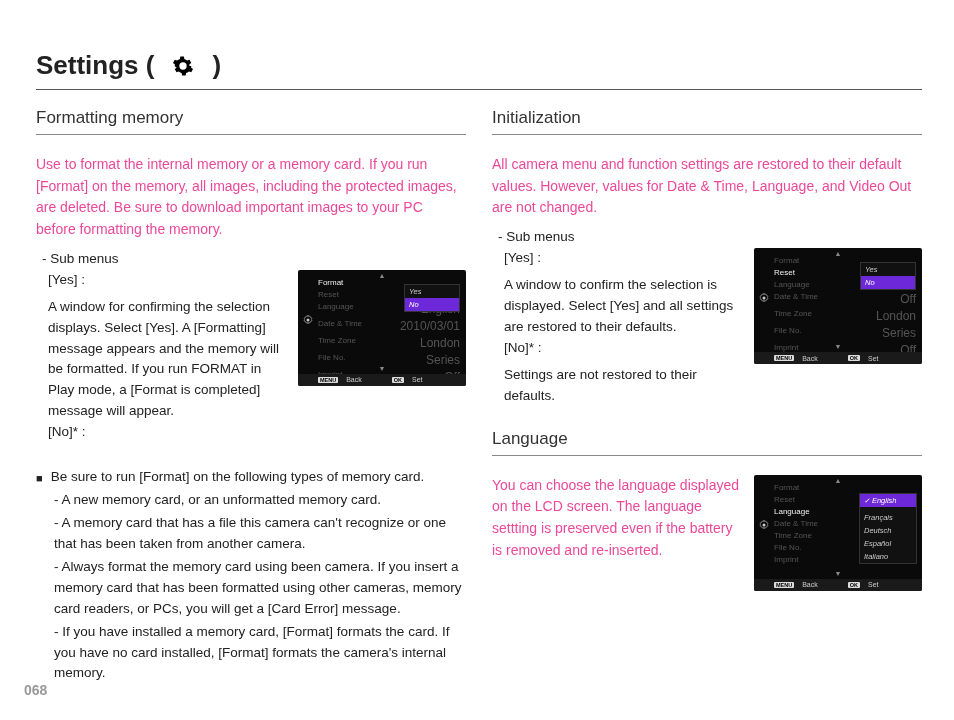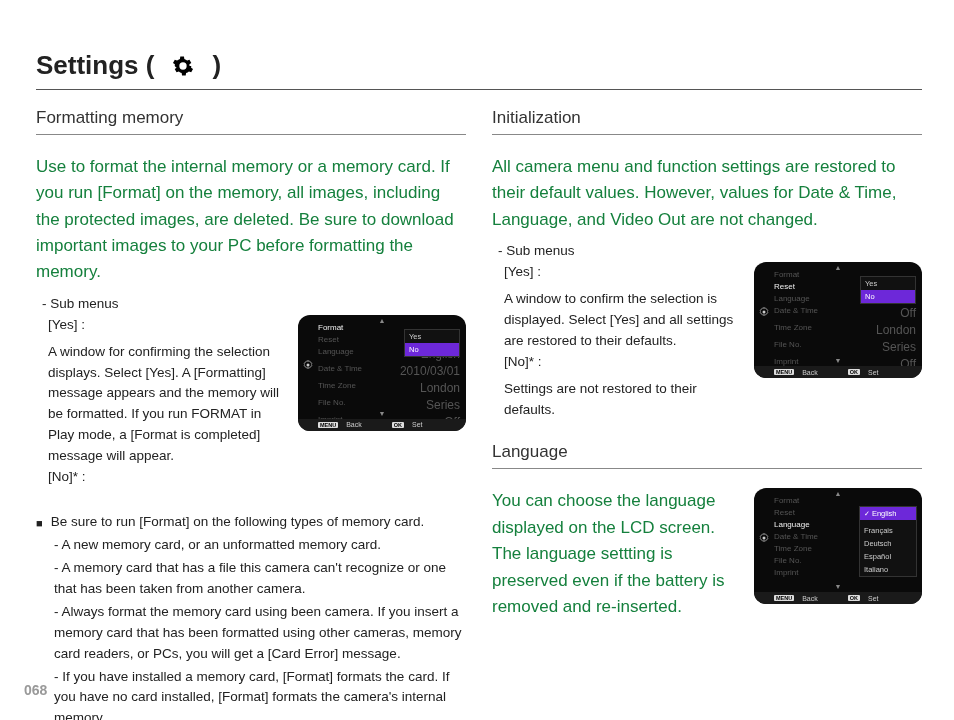--- a/index.html
+++ b/index.html
@@ -28,23 +28,23 @@
     .section-title {
       font-size: 17px;
       font-weight: 400;
       color: #333;
       border-bottom: 1px solid #888;
       padding-bottom: 6px;
       margin-bottom: 19px;
     }
     .section-title.mt { margin-top: 22px; }
     .body-text {
-      font-size: 17px;
+      font-size: 14px;
       line-height: 1.55;
-      color: #15803d;
+      color: #ec4899;
       margin-bottom: 10px;
     }
     .submenus-label {
       font-size: 13.5px;
       margin: 8px 0 4px 6px;
     }
     .submenu-row { display: flex; gap: 6px; font-size: 13.5px; line-height: 1.55; margin-left: 12px; flex-direction: column; }
     .submenu-key { white-space: nowrap; }
     .submenu-desc { flex: 1; }
     .left-flex { display: flex; gap: 10px; align-items: flex-start; }
@@ -60,21 +60,21 @@
       left: 24px;
       font-size: 14px;
       color: #999;
       font-weight: bold;
     }
     
     .cam {
       width: 168px;
       height: 116px;
       background: #0a0a0a;
-      border-radius: 12px;
+      border-radius: 2px;
       position: relative;
       color: #bbb;
       font-size: 8px;
       padding: 8px 6px 14px 20px;
       flex-shrink: 0;
       overflow: hidden;
     }
     .cam .menu-col { display: flex; flex-direction: column; gap: 3px; }
     .cam .menu-item { color: #555; white-space: nowrap; display: flex; justify-content: space-between; }
     .cam .menu-item.active { color: #eee; }
@@ -113,21 +113,21 @@
     }
     .cam .popup {
       position: absolute;
       right: 6px; top: 14px;
       width: 56px;
       background: #111;
       border: 1px solid #333;
       display: flex; flex-direction: column;
     }
     .cam .popup .opt {
-      font-size: 7.5px; padding: 2px 4px; color: #ccc;
+      font-size: 7.5px; padding: 2px 4px; color: #ccc; font-style: italic;
     }
     .cam .popup .opt.sel { background: #6d28d9; color: #fff; }
     .cam-lang .popup { top: 18px; width: 58px; right: 5px; }
     .cam-lang .popup .opt.checked::before { content: "✓"; margin-right: 2px; font-size: 7px; }
     .right-flex { display: flex; gap: 10px; align-items: flex-start; }
     .right-flex .text-block { flex: 1; }
   </style>
 </head>
 <body>
 

